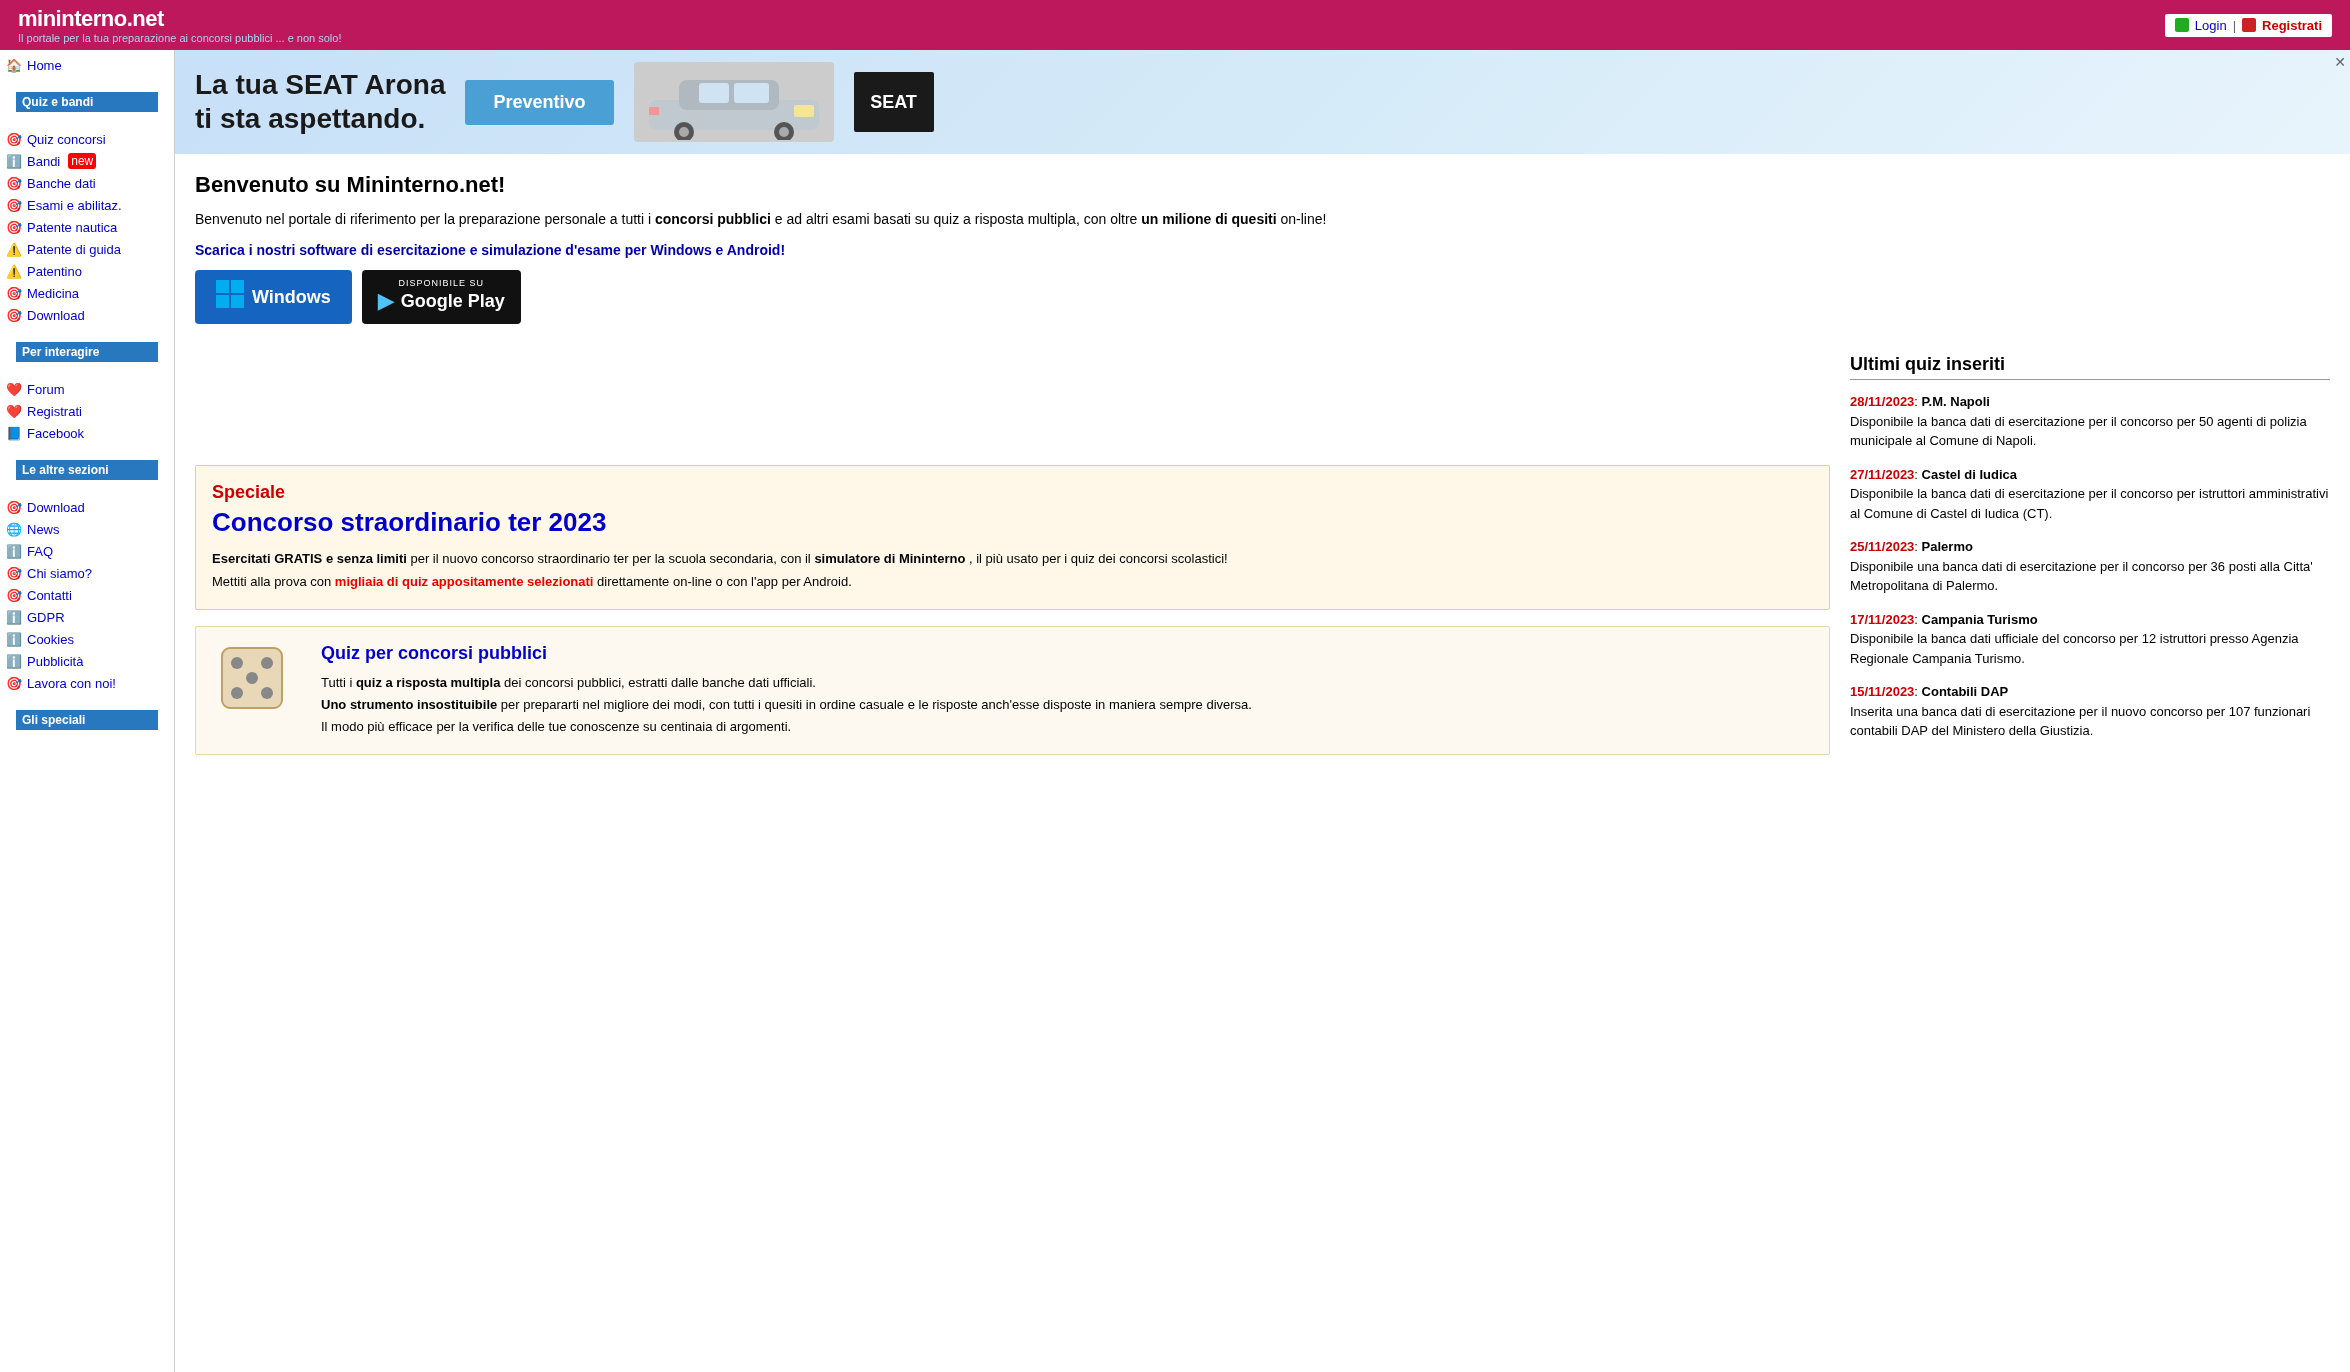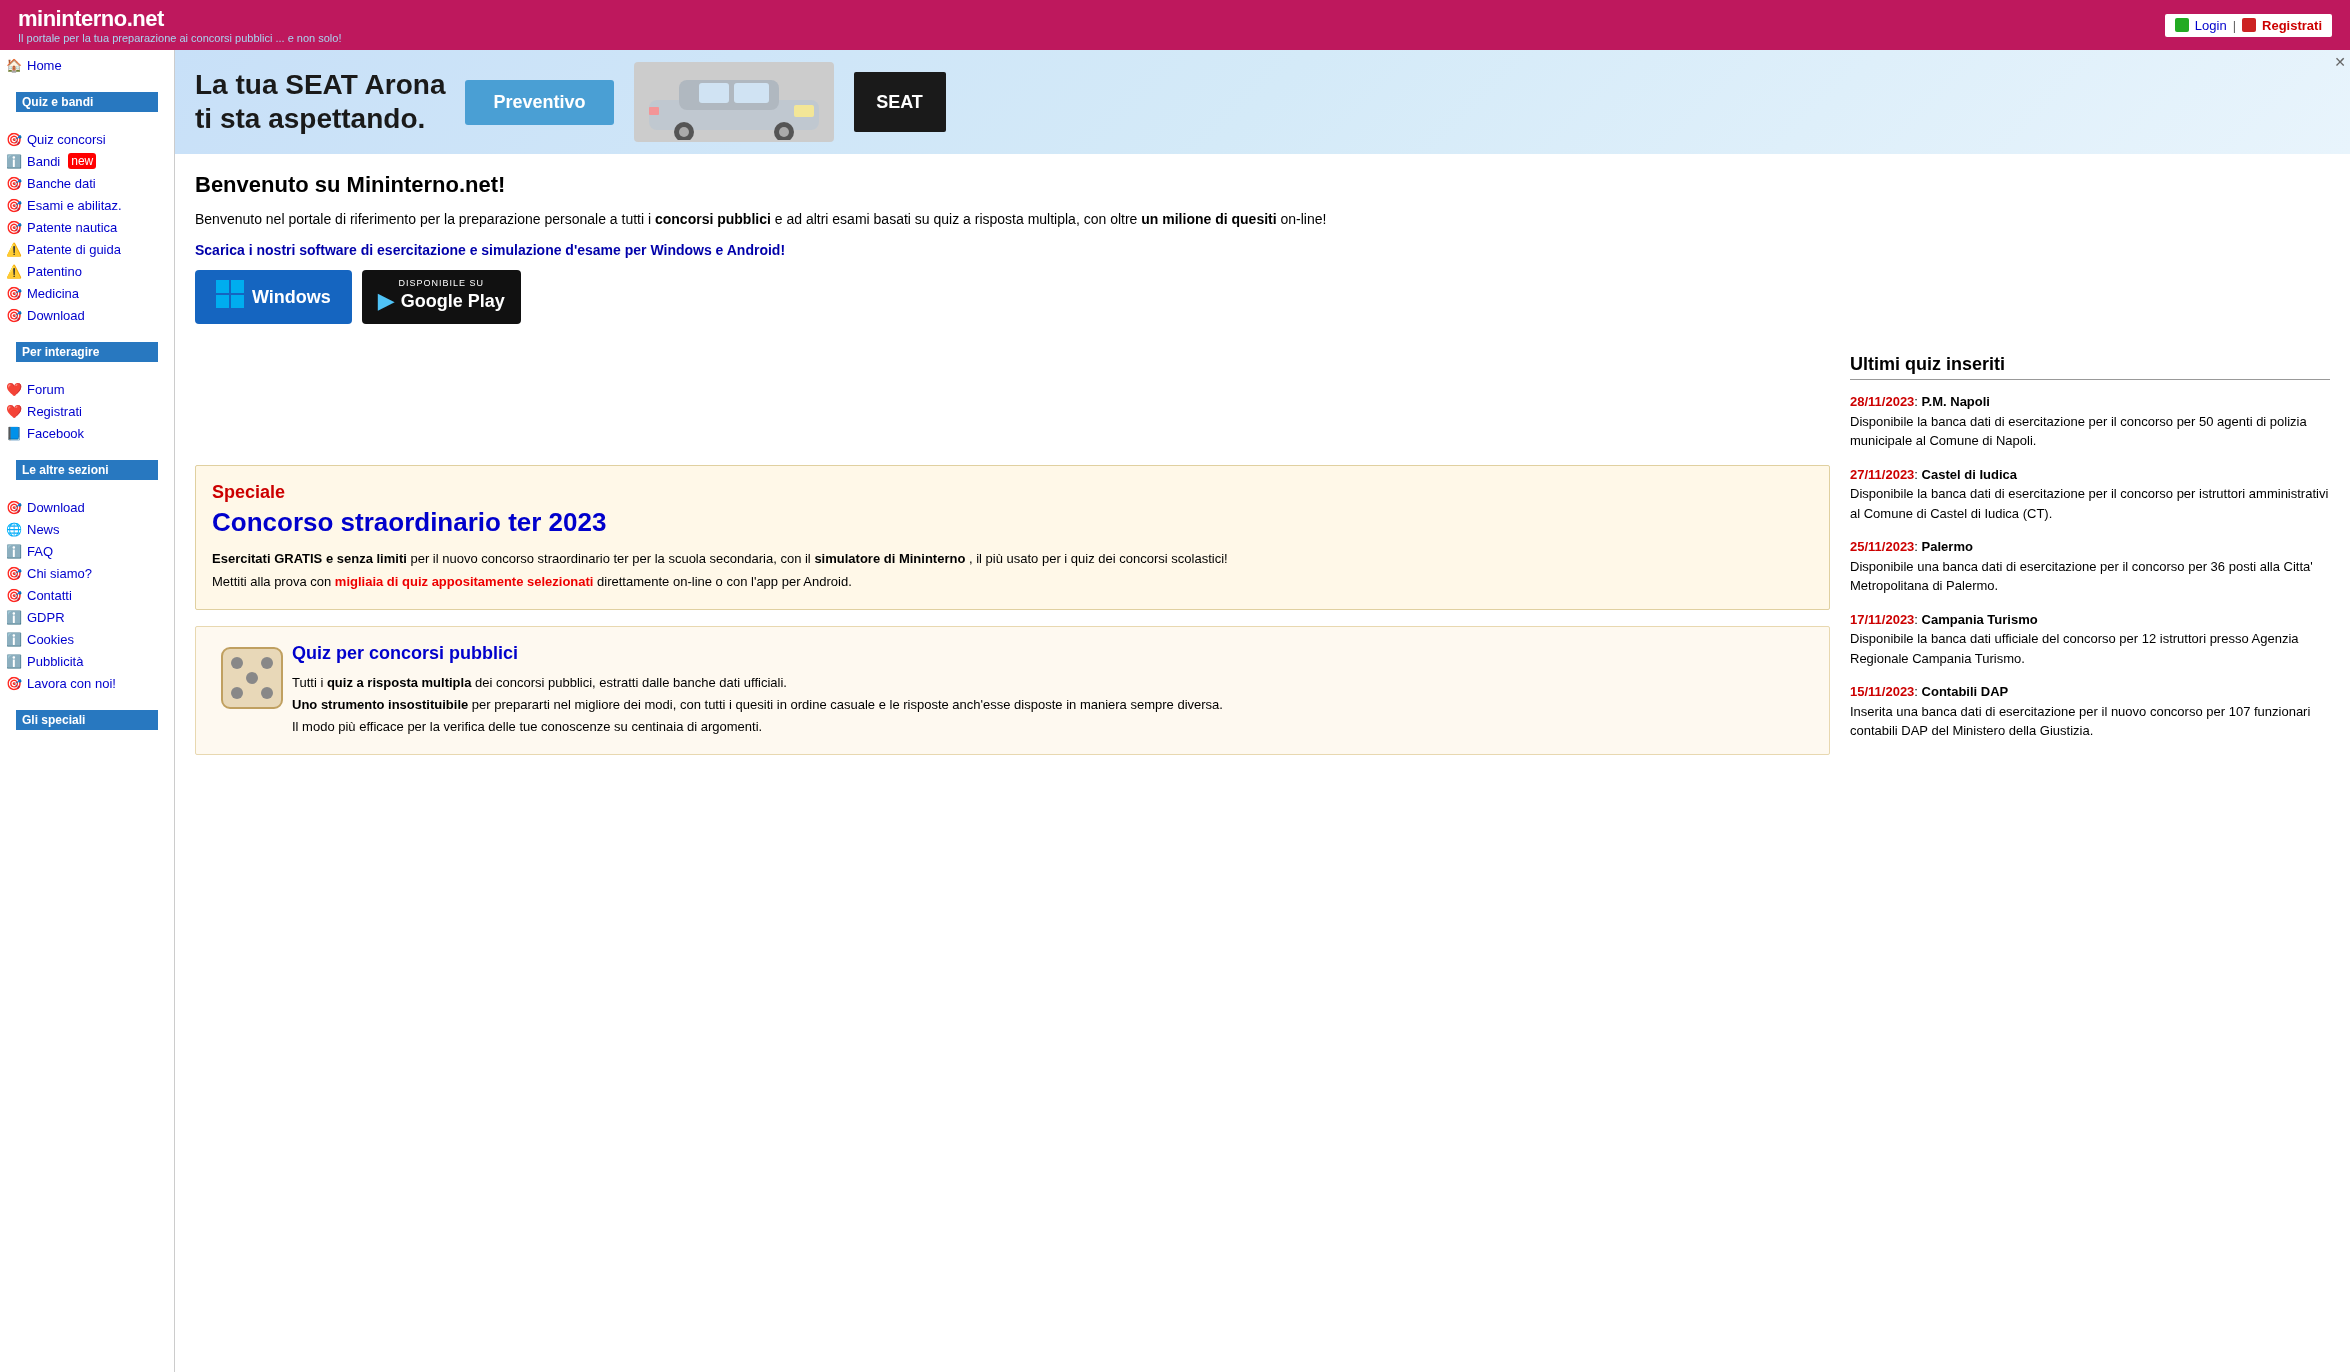--- a/index.html
+++ b/index.html
@@ -21,21 +21,21 @@
     .sidebar-item .icon { width: 16px; height: 16px; display: inline-flex; align-items: center; justify-content: center; font-size: 13px; }
     .badge-new { background: #f00; color: #fff; font-size: 12px; padding: 1px 3px; border-radius: 3px; margin-left: 3px; }
 
     
     #content { flex: 1; padding: 0; }
     #ad-banner { width: 100%; background: #e8e8e8; margin-bottom: 8px; }
     #ad-banner-inner { background: linear-gradient(135deg, #c8e0f8 0%, #d4eaf8 50%, #e8f4fc 100%); padding: 12px 20px; display: flex; align-items: center; gap: 20px; min-height: 90px; position: relative; }
     #ad-text { font-size: 28px; font-weight: bold; color: #1a1a1a; line-height: 1.2; }
     #ad-btn { background: #4a9fd4; color: #fff; border: none; padding: 12px 28px; font-size: 18px; font-weight: bold; cursor: pointer; border-radius: 3px; }
     #ad-car { width: 200px; height: 80px; background: #ccc; border-radius: 4px; display: flex; align-items: center; justify-content: center; font-size: 11px; color: #666; }
-    #ad-seat-logo { width: 92px; height: 60px; background: #1a1a1a; display: flex; align-items: center; justify-content: center; color: #fff; font-weight: bold; font-size: 18px; border-radius: 2px; }
+    #ad-seat-logo { width: 80px; height: 60px; background: #1a1a1a; display: flex; align-items: center; justify-content: center; color: #fff; font-weight: bold; font-size: 18px; border-radius: 2px; }
     #ad-close { position: absolute; top: 4px; right: 4px; font-size: 14px; cursor: pointer; color: #666; }
 
     #main-content { padding: 10px 20px; }
     #welcome-title { font-size: 22px; font-weight: bold; margin-bottom: 10px; }
     #welcome-text { font-size: 14px; line-height: 1.6; margin-bottom: 12px; }
     #download-link { color: #00a; font-size: 14px; font-weight: bold; margin-bottom: 12px; display: block; }
     #download-buttons { display: flex; gap: 10px; margin-bottom: 20px; }
     .dl-btn-windows { background: #1565c0; color: #fff; padding: 10px 21px; border-radius: 4px; display: flex; align-items: center; gap: 8px; font-size: 18px; font-weight: bold; cursor: pointer; }
     .dl-btn-windows .win-icon { font-size: 24px; }
     .dl-btn-android { background: #111; color: #fff; padding: 8px 16px; border-radius: 4px; display: flex; flex-direction: column; align-items: center; font-size: 11px; cursor: pointer; }
@@ -50,21 +50,21 @@
 
     
     .special-box { background: #fff8e8; border: 1px solid #e0d0a0; padding: 16px; border-radius: 2px; }
     .special-label { color: #c00; font-size: 18px; font-weight: bold; margin-bottom: 4px; }
     .special-title { color: #00c; font-size: 26px; font-weight: bold; margin-bottom: 10px; }
     .special-text { font-size: 13px; line-height: 1.7; }
     .special-text strong { }
     .highlight-red { color: #e00; font-weight: bold; }
 
     
-    .quiz-box { background: #fef9f0; border: 1px solid #e8d8b0; padding: 16px; border-radius: 2px; display: flex; gap: 0; }
+    .quiz-box { background: #fef9f0; border: 1px solid #e8d8b0; padding: 16px; border-radius: 2px; display: flex; gap: 29px; }
     .quiz-icon { width: 80px; min-width: 80px; display: flex; align-items: flex-start; justify-content: center; }
     .quiz-content { flex: 1; }
     .quiz-title { color: #00c; font-size: 18px; font-weight: bold; margin-bottom: 8px; }
     .quiz-text { font-size: 13px; line-height: 1.7; }
 
     
     #ultimi-quiz h2 { font-size: 18px; font-weight: bold; color: #000; border-bottom: 1px solid #999; padding-bottom: 4px; margin-bottom: 12px; }
     .quiz-news-item { margin-bottom: 14px; font-size: 13px; line-height: 1.5; }
     .quiz-news-date { font-weight: bold; color: #c00; }
     .quiz-news-location { font-weight: bold; }

